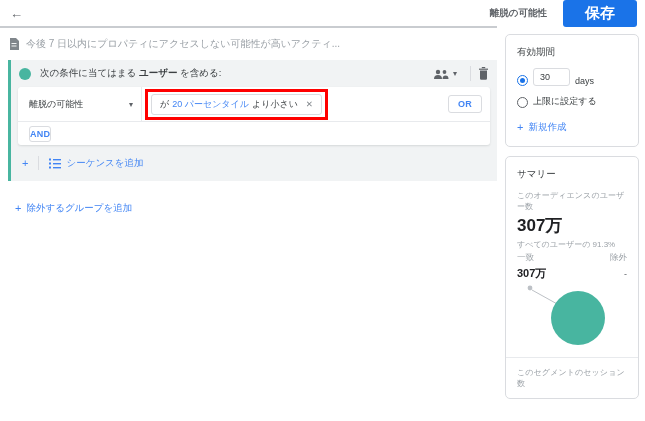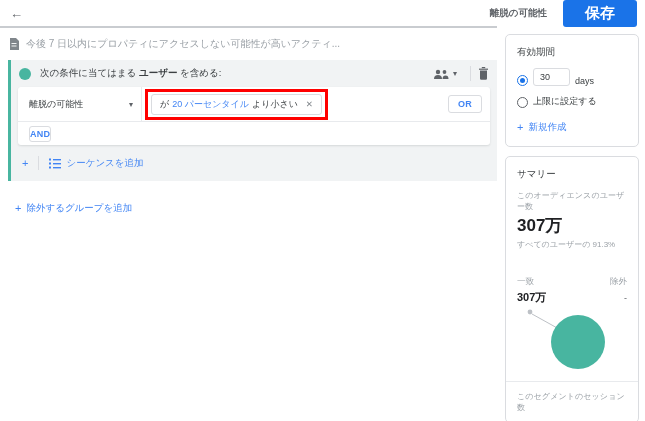--- a/index.html
+++ b/index.html
@@ -72,21 +72,21 @@
   .duration-input { width:37px; height:18px; border:1px solid #dadce0; border-radius:3px;
     font-size:9px; color:#3c4043; padding:0 0 0 6px; font-family:inherit; }
   .radio-label { font-size:9px; color:#3c4043; }
   .trigger-title { margin-top:14px; font-size:9.5px; }
   .trigger-create { margin-top:9px; }
 
   .summary-card { margin-top:9px; padding-bottom:9px; }
   .sum-label { margin-top:9px; font-size:8px; color:#9aa0a6; letter-spacing:.1px; }
   .sum-big { margin-top:2px; font-size:17px; font-weight:bold; color:#202124; }
   .sum-sub { margin-top:2px; font-size:8px; color:#9aa0a6; }
-  .match-row { display:flex; justify-content:space-between; margin-top:26px;
+  .match-row { display:flex; justify-content:space-between; margin-top:2px;
     font-size:8.5px; color:#9aa0a6; }
   .match-vals { display:flex; justify-content:space-between; align-items:baseline; margin-top:2px; }
   .match-val { font-size:11px; font-weight:bold; color:#202124; }
   .excl-val { font-size:9px; color:#5f6368; }
   .pie-wrap { margin-top:2px; }
   .sum-divider { height:1px; background:#e8eaed; margin:8px -11px 0 -11px; }
 
   .icon { display:inline-flex; flex:0 0 auto; }
 </style>
 </head>

